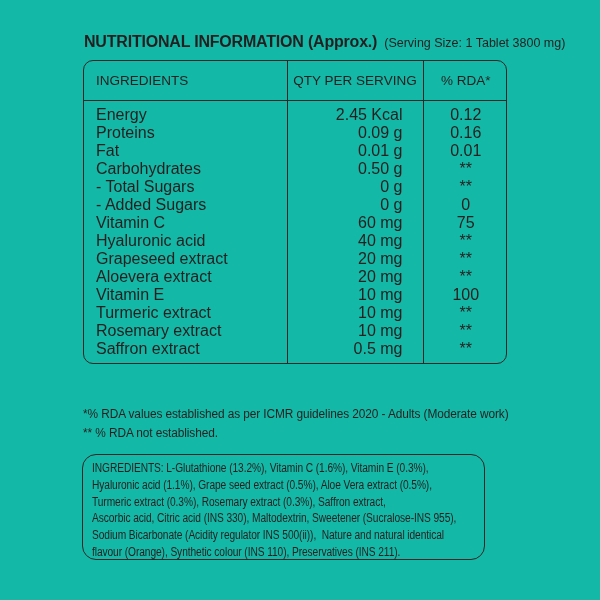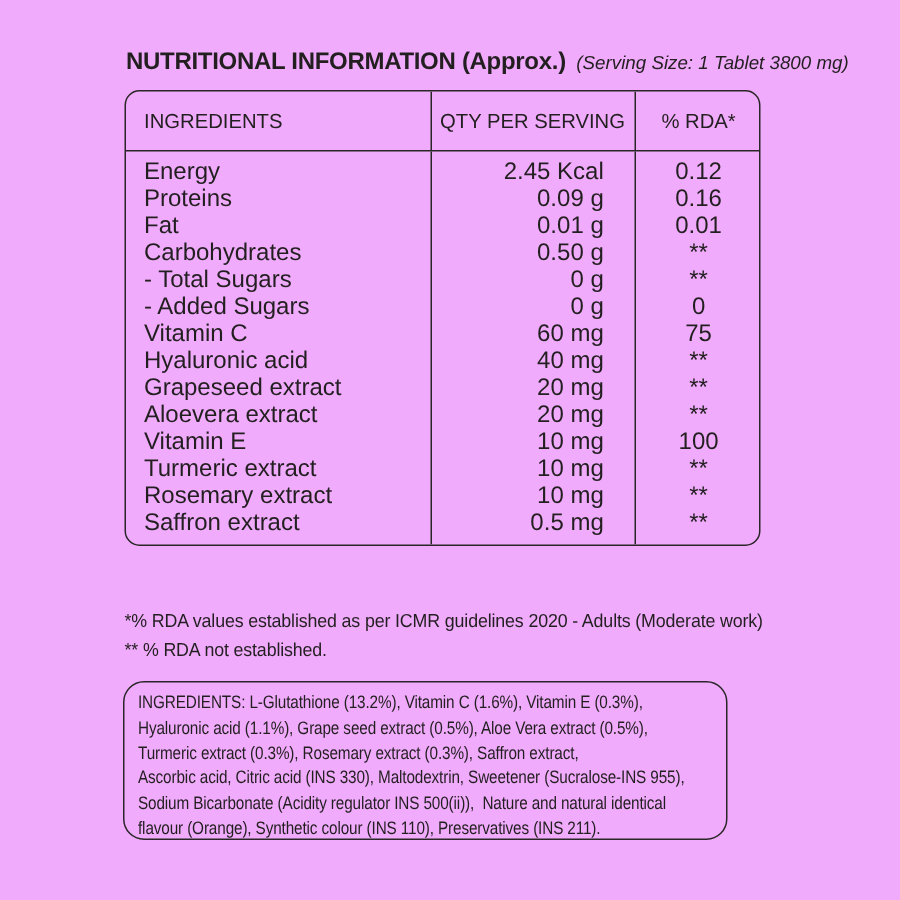--- a/index.html
+++ b/index.html
@@ -1,23 +1,23 @@
 <!DOCTYPE html>
 <html><head>
 <meta charset="utf-8">
 <style>
   html,body{margin:0;padding:0;background:#ffffff;}
   .page{
-    position:relative;width:600px;height:600px;background:#f0abfc;
+    position:relative;width:600px;height:600px;background:#14b8a6;
     color:#231f20;font-family:"Liberation Sans",sans-serif;overflow:hidden;
   }
   
   .title-row{position:absolute;left:84px;top:33px;display:flex;align-items:baseline;gap:7px;white-space:nowrap;}
   .title-main{font-size:16px;font-weight:700;letter-spacing:-0.2px;}
-  .title-serving{font-size:12.5px;font-weight:400;font-style:italic;}
+  .title-serving{font-size:12.5px;font-weight:400;}
   
   .table-wrap{
     position:absolute;left:83px;top:60px;width:424px;
     border:1.8px solid #2a2627;border-radius:10px;overflow:hidden;box-sizing:border-box;
   }
   table.nutri{width:100%;border-collapse:collapse;table-layout:fixed;}
   th{height:37px;font-size:13.5px;font-weight:400;vertical-align:middle;}
   thead th{border-bottom:1.8px solid #2a2627;}
   th.c1{text-align:left;padding-left:12px;}
   th.c2,th.c3{text-align:center;}

